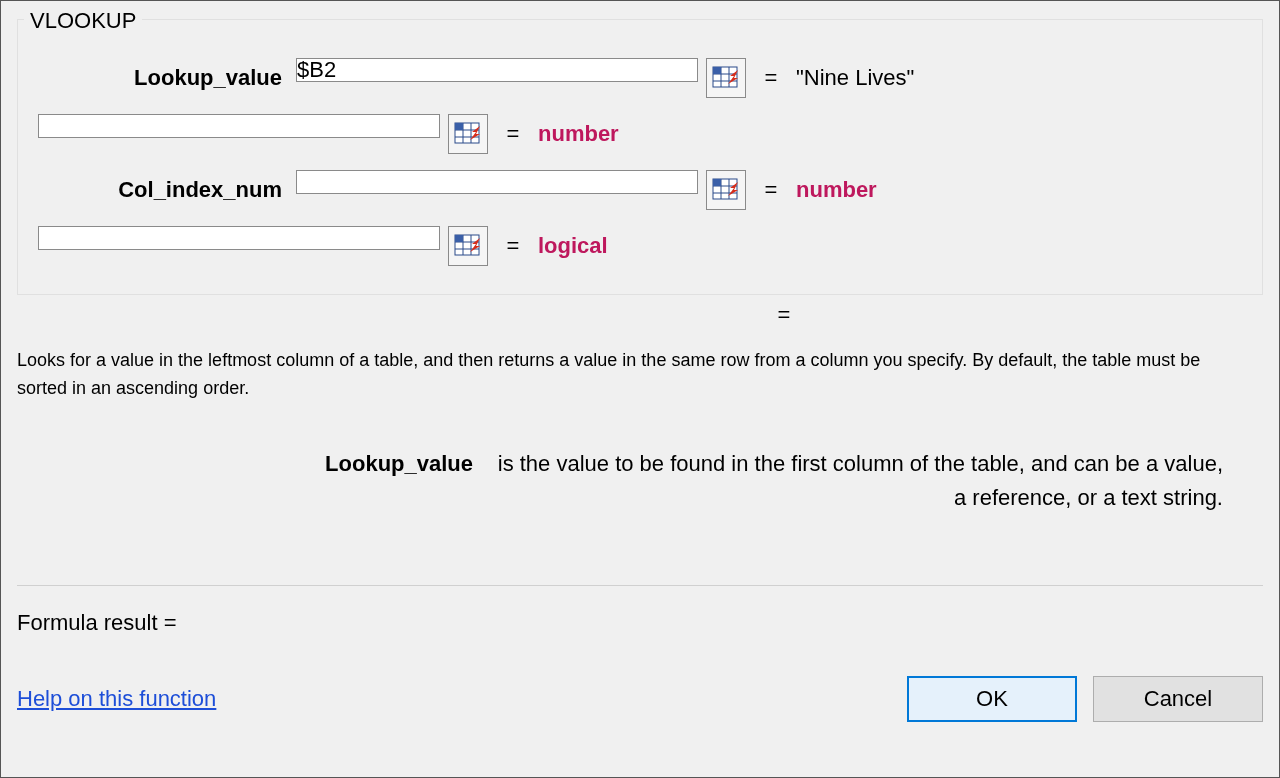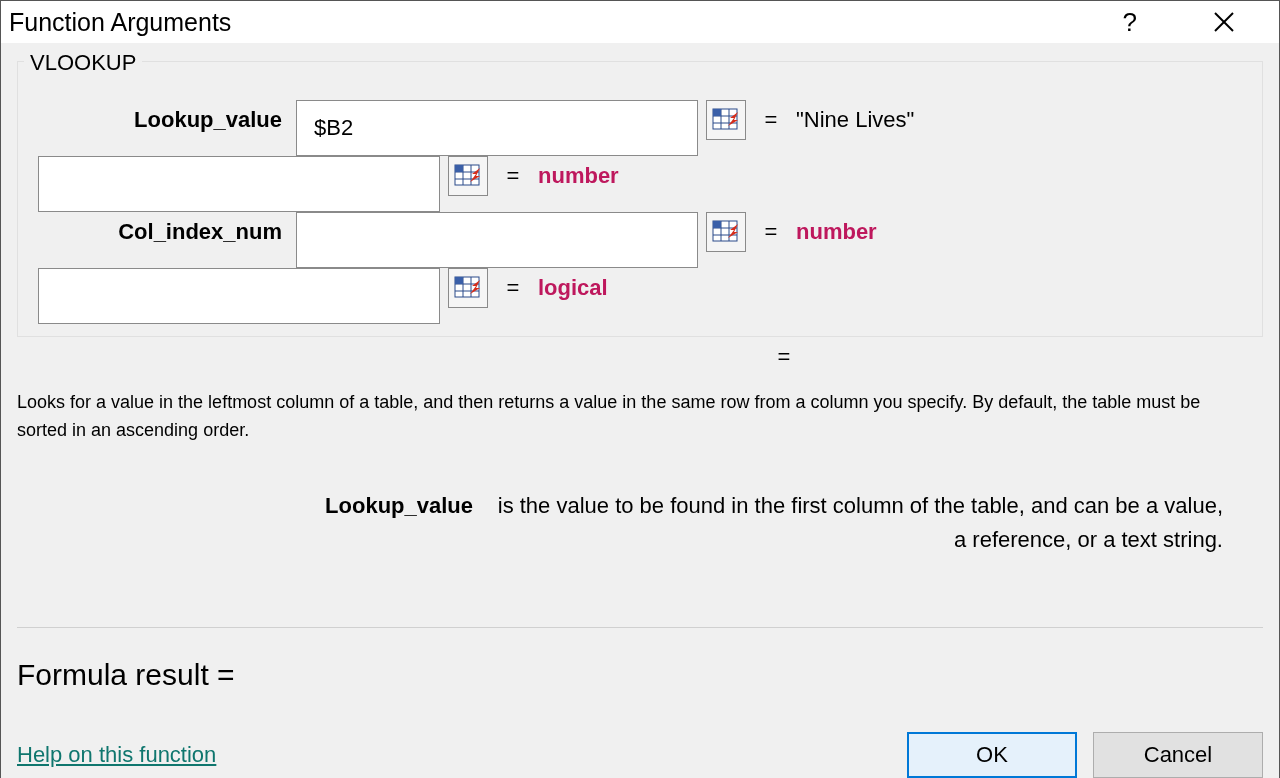--- a/index.html
+++ b/index.html
@@ -79,25 +79,25 @@
   }
   .arg-label.bold { font-weight: 700; }
   .arg-input-wrap {
     display: flex;
     align-items: stretch;
     width: 450px;
     height: 40px;
   }
   .arg-input {
     flex: 1;
-    height: 56px;
+    height: 24px;
     border: 1px solid #8a8a8a;
     background: #fff;
     font-size: 22px;
-    padding: 0 17px;
+    padding: 0 0;
     outline: none;
   }
   .ref-btn {
     width: 40px;
     height: 40px;
     border: 1px solid #8a8a8a;
     margin-left: 8px;
     background: #f5f5f5;
     cursor: pointer;
     display:flex;
@@ -146,31 +146,31 @@
   .param-help .txt {
     flex:1;
     padding-right: 40px;
     text-align: right;
   }
   .divider {
     border-top: 1px solid #d0d0d0;
     margin-top: 70px;
   }
   .formula-result {
-    font-size: 30px;
-    margin-top: 30px;
+    font-size: 22px;
+    margin-top: 24px;
   }
   .footer {
     display: flex;
     align-items: center;
     justify-content: space-between;
     margin-top: 40px;
   }
   .help-link {
-    color: #0f766e;
+    color: #1d4ed8;
     text-decoration: underline;
     font-size: 22px;
     cursor: pointer;
     background:none;
     border:none;
     padding:0;
   }
   .btn-row {
     display: flex;
     gap: 16px;
@@ -185,36 +185,20 @@
   }
   .btn.primary {
     border: 2px solid #0078d7;
     background: #e5f1fb;
   }
 </style>
 </head>
 <body>
 
 <div class="dialog">
-  <div class="titlebar">
-    <div class="title">Function Arguments</div>
-    <div class="tb-right">
-      <button class="tb-btn">
-        <span style="font-size:26px;">?</span>
-      </button>
-      <button class="tb-btn close-x">
-        <span>
-          <svg width="22" height="22" viewBox="0 0 22 22">
-            <line x1="2" y1="2" x2="20" y2="20" stroke="#000" stroke-width="2"></line>
-            <line x1="20" y1="2" x2="2" y2="20" stroke="#000" stroke-width="2"></line>
-          </svg>
-        </span>
-      </button>
-    </div>
-  </div>
 
   <div class="body">
 
     <div class="fieldset">
       <div class="legend">VLOOKUP</div>
       <div id="args-container">
           <div class="arg-row">
             <div class="arg-label bold">Lookup_value</div>
             <div class="arg-input-wrap">
               <input class="arg-input" type="text" value="$B2" style="">

